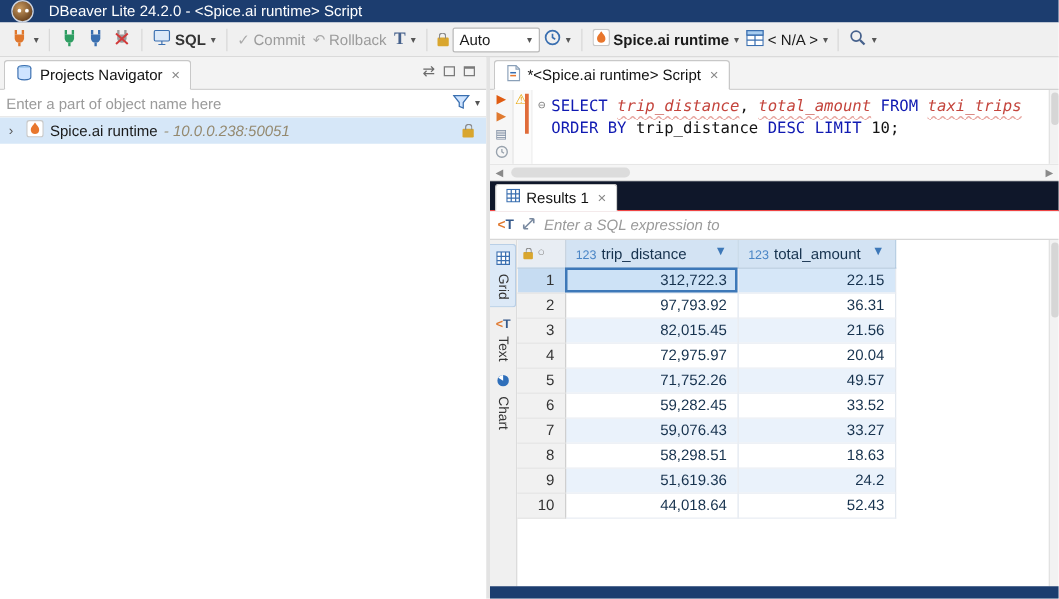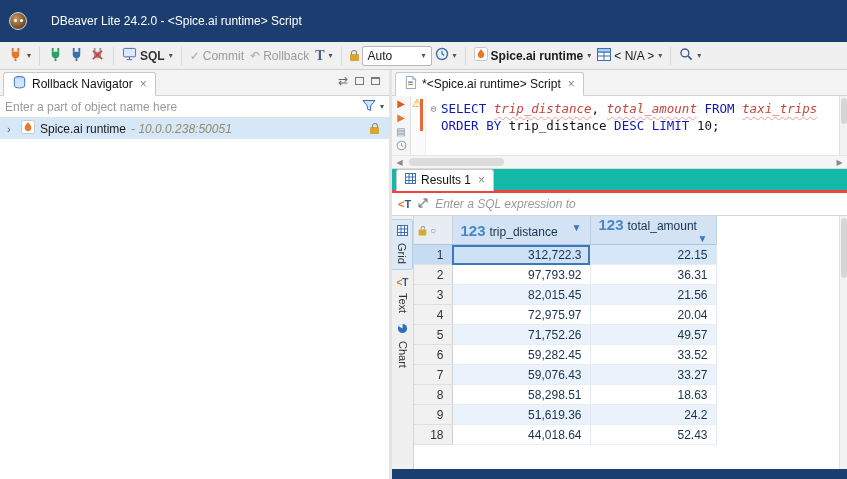--- a/index.html
+++ b/index.html
@@ -1,21 +1,21 @@
 <!DOCTYPE html>
 <html style="--titlebar: #1c3d6f; --accent: #3d78b8; --keyword: #101ab2; --ident: #c4443c; --teal: #0b8a6d; --grid-header: #d3e3f3; --row-alt: #eaf2fb; --selection: #d6e7f8; --selection-border: #3d78b8; --sort: #3d78b8;"><head>
 <meta charset="utf-8">
 <style>
   *{box-sizing:border-box;margin:0;padding:0}
   html,body{width:847px;height:479px;overflow:hidden}
   body{font-family:"Liberation Sans",sans-serif;font-size:12px;color:#1a1a1a;background:#fff}
   .window{width:847px;height:479px;display:flex;flex-direction:column;background:#fff}
 
   
-  .titlebar{height:42px;background:var(--titlebar,#1c3d6f);display:flex;align-items:center;padding:0 9px;gap:24px;flex:0 0 auto}
+  .titlebar{height:18px;background:var(--titlebar,#1c3d6f);display:flex;align-items:center;padding:0 9px;gap:12px;flex:0 0 auto}
   .titlebar .title{color:#fff;font-size:12px;white-space:nowrap}
   .logo{width:18px;height:18px;border-radius:50%;background:radial-gradient(circle at 38% 35%,#c99a60,#6e4722 72%);border:1px solid #cfd6e2;position:relative;flex:0 0 auto}
   .logo:after{content:'';position:absolute;left:4px;top:6px;width:3px;height:3px;background:#fff;border-radius:50%;box-shadow:6px 0 0 #fff}
 
   
   .menubar{height:23px;background:#f0f0f0;display:flex;align-items:center;padding:0 4px;flex:0 0 auto}
   .menu-item{padding:3px 8px;cursor:default;white-space:nowrap}
   .toolbar{height:28px;background:#f0f0f0;border-bottom:1px solid #d2d2d2;display:flex;align-items:center;padding:0 5px;flex:0 0 auto}
   .tbtn{display:flex;align-items:center;gap:3px;padding:2px 3px;border-radius:2px;white-space:nowrap}
   .tbtn.disabled{color:#9b9b9b}
@@ -63,21 +63,21 @@
   .fold{width:15px;color:#8a8a8a;font-size:10px;text-align:center;flex:0 0 auto}
   .tok-keyword{color:var(--keyword,#101ab2);font-weight:normal}
   .tok-ident{color:var(--ident,#c4443c);font-style:italic;text-decoration:underline wavy rgba(214,92,82,.55) 1px;text-underline-offset:3px}
   .tok-plain{color:#131313}
   .vscroll{width:8px;background:#f2f2f2;border-left:1px solid #e2e2e2;flex:0 0 auto}
   .vthumb{width:6px;height:26px;background:#d6d6d6;border-radius:3px;margin:2px auto 0}
   .hscroll{height:13px;background:#f5f5f5;border-bottom:1px solid #dadada;display:flex;align-items:center;flex:0 0 auto}
   .hs-btn{width:15px;text-align:center;color:#8a8a8a;font-size:8px}
   .hs-thumb{width:95px;height:8px;background:#dcdcdc;border-radius:4px;margin:0 2px}
   .hs-track{flex:1}
-  .results-tabbar{height:24px;background:#14b8a6;border-bottom:3px solid #ef4444;display:flex;align-items:flex-end;padding:0 4px;flex:0 0 auto}
+  .results-tabbar{height:24px;background:#0f172a;border-bottom:1px solid #ef4444;display:flex;align-items:flex-end;padding:0 4px;flex:0 0 auto}
   .results-tabbar .tab{height:22px}
   .filterbar{height:23px;background:#fff;border-bottom:1px solid #d7d7d7;display:flex;align-items:center;padding:0 6px;gap:6px;flex:0 0 auto;overflow:hidden}
   .ficon{font-size:11px;font-weight:bold;flex:0 0 auto}
   .ficon .ang{color:#e0782e}
   .ficon .tee{color:#35598a}
   .filter-sql{color:var(--teal,#0b8a6d);white-space:nowrap;flex:0 0 auto}
   .filterbar input{flex:1;border:none;outline:none;font:inherit;font-style:italic;color:#9a9a9a;min-width:0;background:transparent}
   .filterbar input::placeholder{color:#9a9a9a;font-style:italic}
 
   
@@ -85,21 +85,21 @@
   .side-tabs{width:22px;background:#f0f0f0;border-right:1px solid #d5d5d5;display:flex;flex-direction:column;align-items:center;padding-top:3px;flex:0 0 auto}
   .side-tab{display:flex;flex-direction:column;align-items:center;gap:4px;padding:5px 0;width:100%}
   .side-tab.active{background:#dce9f7;border:1px solid #b9cfe6;border-left:none;border-radius:0 3px 3px 0}
   .vlabel{writing-mode:vertical-rl;font-size:11px;color:#333}
   .grid-scroll{flex:1;min-width:0;background:#fff}
   table.grid-table{border-collapse:collapse;table-layout:fixed;width:100%}
   .grid-table th,.grid-table td{height:20px;padding:0 8px;font-weight:normal;overflow:hidden;white-space:nowrap;font-size:12px}
   .grid-table thead th{background:var(--grid-header,#d3e3f3);height:22px;border-right:1px solid #b9cfe3;border-bottom:1px solid #aec6dd;text-align:left;color:#16324e}
   .grid-table th.corner{background:#e8edf3;border-right:1px solid #c9d4df;padding:0 4px}
   .grid-table th.hfiller,.grid-table td.tfiller{background:#fff;border:none}
-  .badge{color:#4b86c6;font-size:15px;margin-right:4px;font-weight:bold}
+  .badge{color:#4b86c6;font-size:10px;margin-right:4px;font-weight:normal}
   .sort{float:right;color:var(--sort,#3d78b8);font-size:10px;margin-left:4px}
   td.rownum{background:#f1f1f1;text-align:right;color:#333;border-right:1px solid #cfcfcf;border-bottom:1px solid #e0e0e0}
   td.val{text-align:right;border-right:1px solid #e2e8ef;border-bottom:1px solid #e9edf3;color:#16324e}
   tbody tr:nth-child(odd) td.val{background:var(--row-alt,#eaf2fb)}
   tbody tr.selected td.val{background:var(--selection,#d6e7f8)}
   tbody tr.selected td.rownum{background:#c6dcf2}
   td.active-cell{outline:2px solid var(--selection-border,#3d78b8);outline-offset:-2px;background:#cde2f6 !important}
   .corner-icons{display:flex;align-items:center;gap:3px}
   .circle-ic{color:#8a8a8a;font-size:10px}
   .bottom-strip{height:10px;background:var(--titlebar,#1c3d6f);flex:0 0 auto}
@@ -213,21 +213,21 @@
 
   <div class="main">
 
     <div class="left-panel">
       <div class="tabbar">
         <div class="tab active">
           <span><svg width="15" height="15" viewBox="0 0 16 16">
                 <ellipse cx="8" cy="3.6" rx="5.5" ry="2.1" fill="#a8cdf0" stroke="#3a6fb0"></ellipse>
                 <path d="M2.5 3.6v8c0 1.2 2.5 2.2 5.5 2.2s5.5-1 5.5-2.2v-8" fill="#cfe4ff" stroke="#3a6fb0"></path>
               </svg></span>
-          <span>Rollback Navigator</span>
+          <span>Projects Navigator</span>
           <span class="close">×</span>
         </div>
         <div class="panel-btns">
           <span>⇄</span>
           <span class="sq"></span>
           <span class="sq max"></span>
         </div>
       </div>
       <div class="filter-row">
         <input placeholder="Enter a part of object name here" style="">
@@ -407,21 +407,21 @@
                   <td class="val">18.63</td>
                   <td class="tfiller"></td>
                 </tr>
                 <tr>
                   <td class="rownum">9</td>
                   <td class="val">51,619.36</td>
                   <td class="val">24.2</td>
                   <td class="tfiller"></td>
                 </tr>
                 <tr>
-                  <td class="rownum">18</td>
+                  <td class="rownum">10</td>
                   <td class="val">44,018.64</td>
                   <td class="val">52.43</td>
                   <td class="tfiller"></td>
                 </tr>
               </tbody>
           </table>
         </div>
         <div class="vscroll">
             <div class="vthumb" style="height:60px"></div>
           </div>

